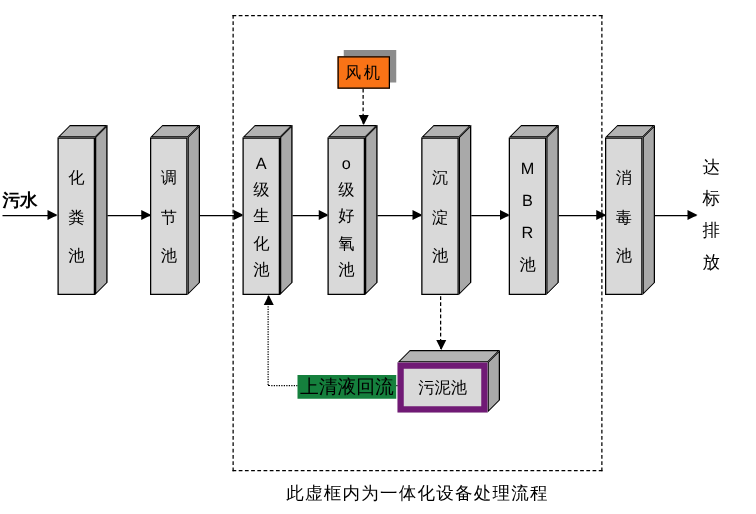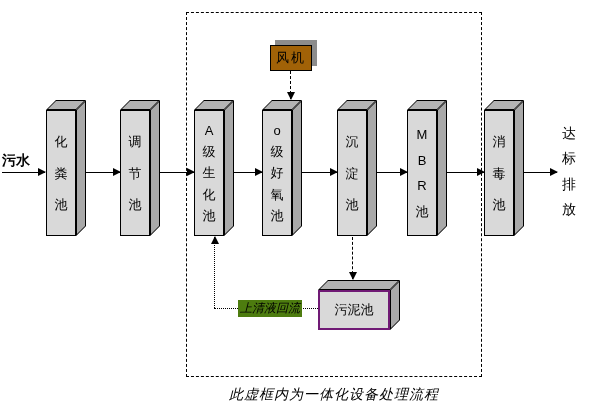--- a/index.html
+++ b/index.html
@@ -20,46 +20,46 @@
   .t-label { display: flex; flex-direction: column; align-items: center; justify-content: space-evenly;
              height: 100%; width: 100%; font-size: 13px; line-height: 1; padding: 5px 0; }
 
   
   .sbox { position: absolute; left: 318px; top: 280px; width: 83px; height: 51px; }
   .s-top { position: absolute; left: 0; top: 0; width: 72px; height: 10px; background: #b3b3b3;
            border: 1px solid #000; transform: skewX(-45deg); transform-origin: left bottom; }
   .s-side { position: absolute; left: 72px; top: 10px; width: 10px; height: 40px; background: #a9a9a9;
             border: 1px solid #000; transform: skewY(-45deg); transform-origin: left top; }
   .s-front { position: absolute; left: 0; top: 10px; width: 72px; height: 40px; background: #d9d9d9;
-             border: 2px solid #701a75; display: flex; align-items: center; justify-content: center; font-size: 13px; }
+             border: 5px solid #701a75; display: flex; align-items: center; justify-content: center; font-size: 13px; }
 
   
-  .fan { position: absolute; left: 270px; top: 45px; width: 42px; height: 26px; background: #a16207;
+  .fan { position: absolute; left: 270px; top: 45px; width: 42px; height: 26px; background: #f97316;
          border: 1px solid #000; box-shadow: 5px -5px 0 0 #8c8c8c;
          display: flex; align-items: center; justify-content: center; font-size: 13px; letter-spacing: 2px; }
 
   
   .harrow { position: absolute; top: 172px; height: 1px; background: #000; }
   .harrow::after { content: ""; position: absolute; right: -1px; top: -4px; width: 0; height: 0;
                    border-left: 8px solid #000; border-top: 4px solid transparent; border-bottom: 4px solid transparent; }
   .vdash { position: absolute; width: 1px; border-left: 1px dashed #000; }
   .vdash.down::after { content: ""; position: absolute; bottom: -1px; left: -4px; width: 0; height: 0;
                        border-top: 8px solid #000; border-left: 4px solid transparent; border-right: 4px solid transparent; }
   .vdot { position: absolute; width: 1px; border-left: 1px dotted #000; }
   .vdot.up::before { content: ""; position: absolute; top: -1px; left: -4px; width: 0; height: 0;
                      border-bottom: 8px solid #000; border-left: 4px solid transparent; border-right: 4px solid transparent; }
   .hdot { position: absolute; height: 1px; border-top: 1px dotted #000; }
 
   
   .inflow { position: absolute; left: 2px; top: 152px; font-size: 14px; font-weight: bold; }
   .outflow { position: absolute; left: 560px; top: 126px; height: 90px; width: 18px; display: flex;
              flex-direction: column; justify-content: space-between; align-items: center; font-size: 14px; line-height: 1; }
-  .ret-label { position: absolute; left: 238px; top: 300px; font-size: 12px; background: #4d7c0f; padding: 0 2px; font-style: italic; }
+  .ret-label { position: absolute; left: 238px; top: 300px; font-size: 15px; background: #15803d; padding: 0 2px; }
   .sludge-note { position: absolute; left: 286px; top: 346px; font-size: 14px; letter-spacing: 1px; }
-  .caption { position: absolute; left: 186px; top: 386px; width: 296px; text-align: center; font-size: 14px; letter-spacing: 1px; font-style: italic; }
+  .caption { position: absolute; left: 186px; top: 386px; width: 296px; text-align: center; font-size: 14px; letter-spacing: 1px; }
 </style>
 </head>
 <body>
 
 <div class="canvas">
 
   <div class="frame"></div>
 
   <div class="inflow">污水</div>
   <div class="harrow" style="left:2px;width:43px;"></div>

